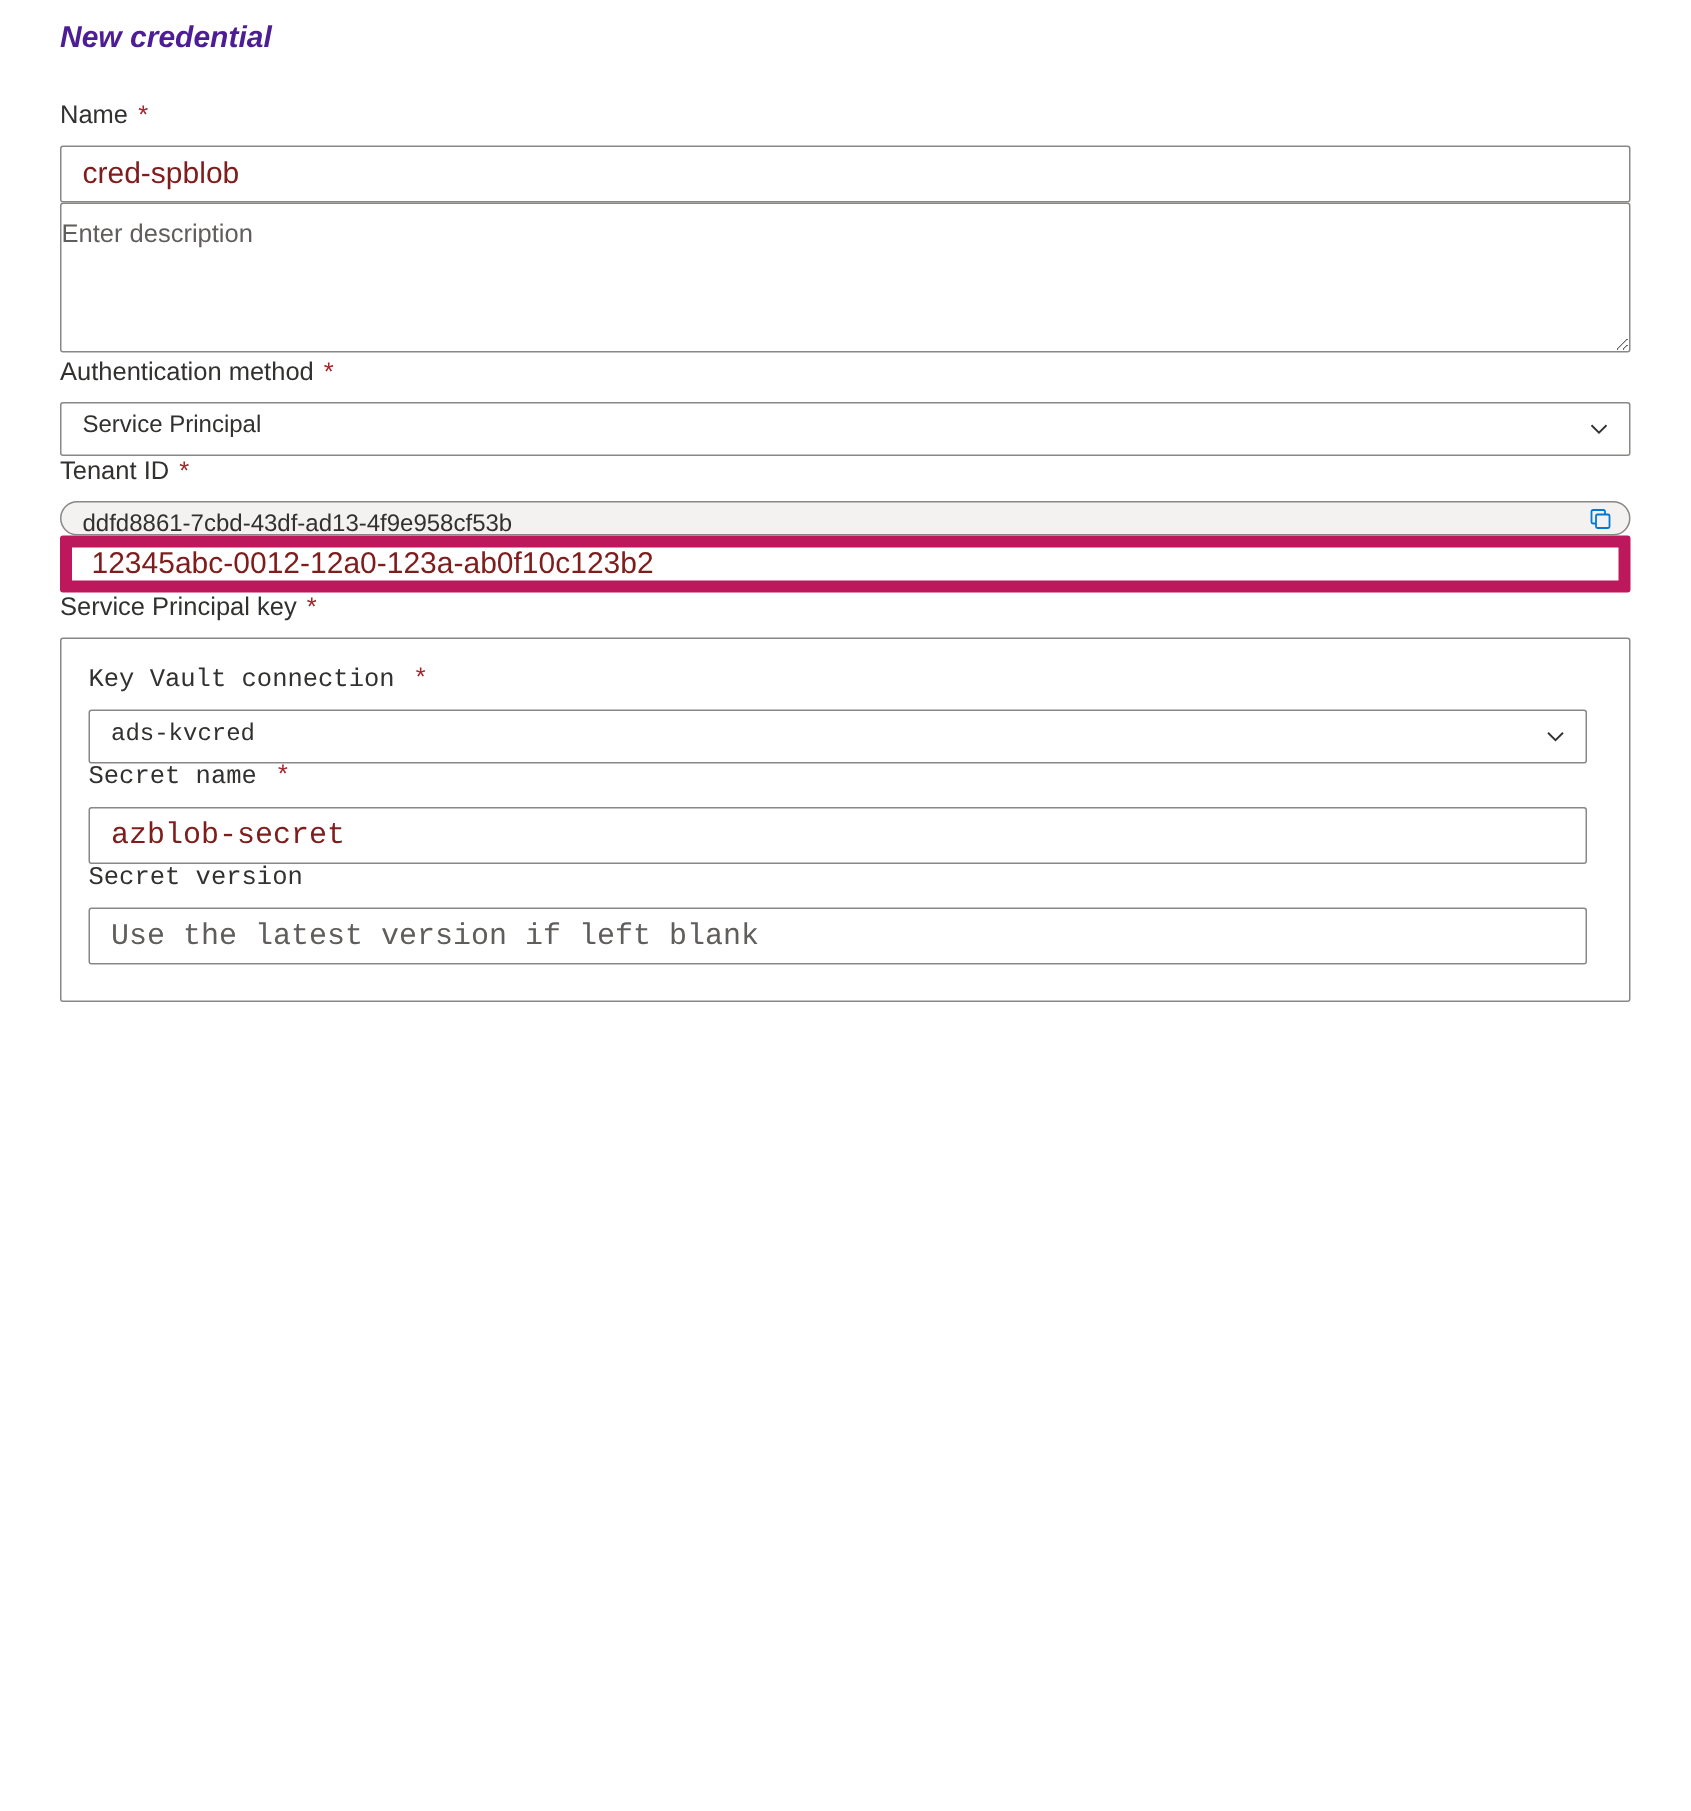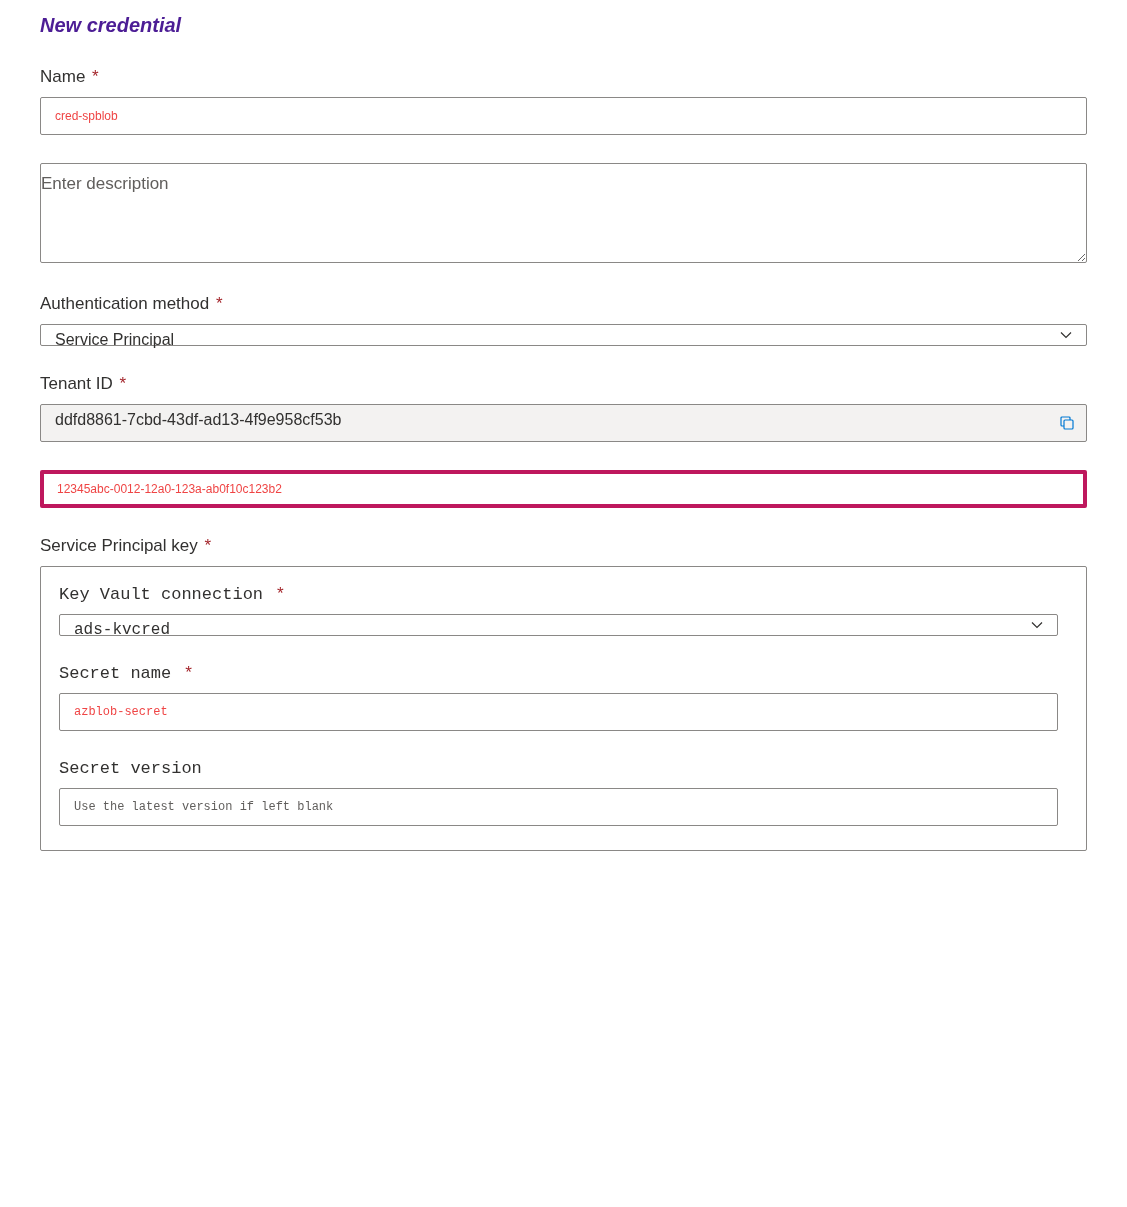--- a/index.html
+++ b/index.html
@@ -11,47 +11,46 @@
       font-size: 14px;
     }
     .page-title {
       font-size: 20px;
       font-weight: 600;
       color: #4c1d95;
       margin-bottom: 30px;
       font-style: italic;
     }
     .field-group {
-      margin-bottom: 28px;
     }
     .field-label {
       font-size: 17px;
       font-weight: 400;
       color: #323130;
       margin-bottom: 10px;
       display: block;
     }
     .required {
       color: #a4262c;
       margin-left: 2px;
     }
     .text-input {
       width: 100%;
       height: 38px;
       padding: 6px 14px;
-      font-size: 12px;
-      font-family: inherit;
-      color: #ef4444;
+      font-size: 20px;
+      font-family: inherit;
+      color: #7f1d1d;
       border: 1px solid #8a8886;
       border-radius: 2px;
       background: #ffffff;
       outline: none;
     }
     .text-input.focused {
-      border: 4px solid #be185d;
+      border: 8px solid #be185d;
       padding: 5px 13px;
     }
     .text-input::placeholder {
       color: #605e5c;
     }
     .textarea-input {
       width: 100%;
       min-height: 100px;
       padding: 10px 0;
       font-size: 17px;
@@ -65,21 +64,21 @@
     }
     .textarea-input::placeholder {
       color: #605e5c;
     }
     .select-wrapper {
       position: relative;
       width: 100%;
     }
     .select-input {
       width: 100%;
-      height: 22px;
+      height: 36px;
       padding: 6px 40px 6px 14px;
       font-size: 16px;
       font-family: inherit;
       color: #323130;
       border: 1px solid #8a8886;
       border-radius: 2px;
       background: #ffffff;
       appearance: none;
       -webkit-appearance: none;
       outline: none;
@@ -93,27 +92,27 @@
       pointer-events: none;
       width: 14px;
       height: 14px;
     }
     .readonly-wrapper {
       position: relative;
       width: 100%;
     }
     .readonly-input {
       width: 100%;
-      height: 38px;
+      height: 23px;
       padding: 6px 40px 6px 14px;
       font-size: 16px;
       font-family: inherit;
       color: #323130;
       border: 1px solid #8a8886;
-      border-radius: 2px;
+      border-radius: 12px;
       background: #f3f2f1;
     }
     .copy-icon {
       position: absolute;
       right: 12px;
       top: 50%;
       transform: translateY(-50%);
       width: 16px;
       height: 16px;
       cursor: pointer;

